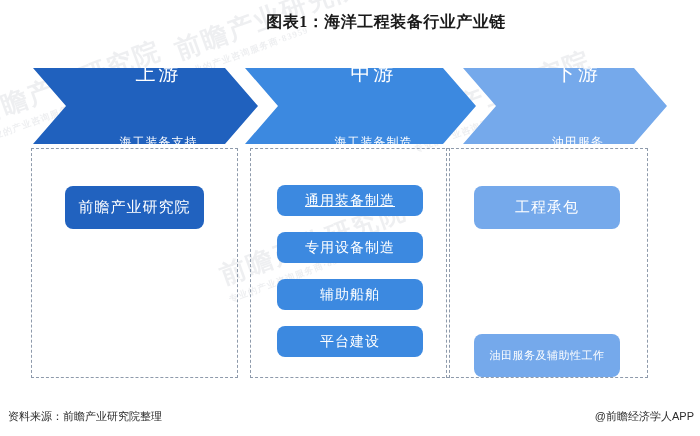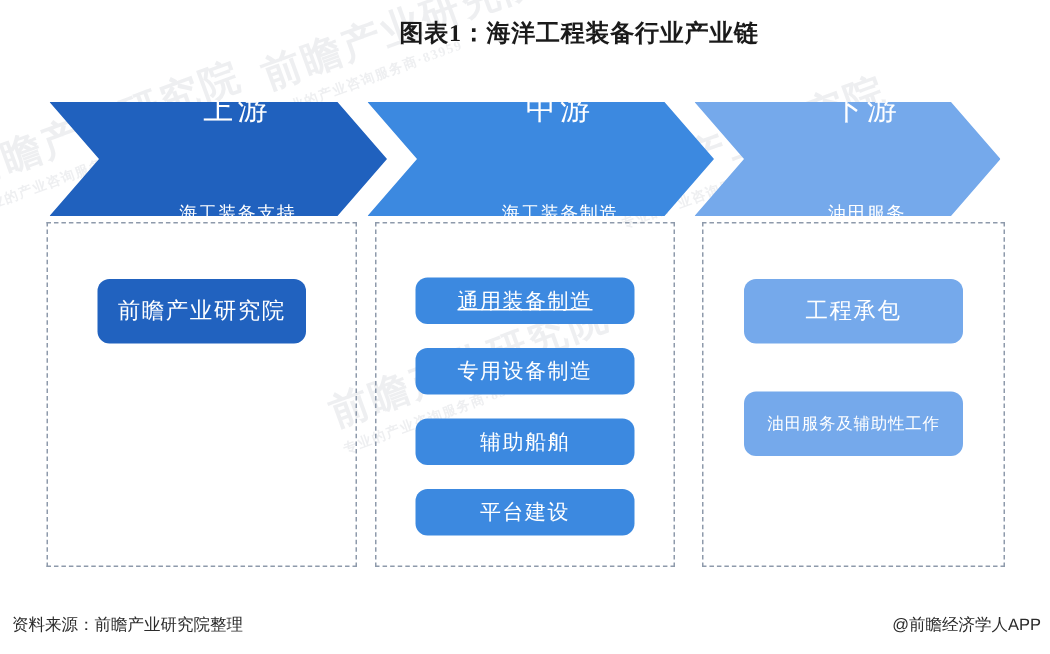--- a/index.html
+++ b/index.html
@@ -115,21 +115,21 @@
     border: 1px dashed #8e9aab;
     box-sizing: border-box;
     background: transparent;
     z-index: 6;
     display: flex;
     flex-direction: column;
     align-items: center;
   }
   #panel-upstream   { left: 31px;  width: 207px; justify-content: flex-start; }
   #panel-midstream  { left: 250px; width: 200px; justify-content: flex-start; }
-  #panel-downstream { left: 468px; width: 202px; justify-content: flex-start; }
+  #panel-downstream { left: 446px; width: 202px; justify-content: space-between; }
 
   .node {
     border-radius: 8px;
     color: #ffffff;
     display: flex;
     align-items: center;
     justify-content: center;
     text-align: center;
     font-family: "Liberation Serif", "DejaVu Serif", serif;
     box-sizing: border-box;

